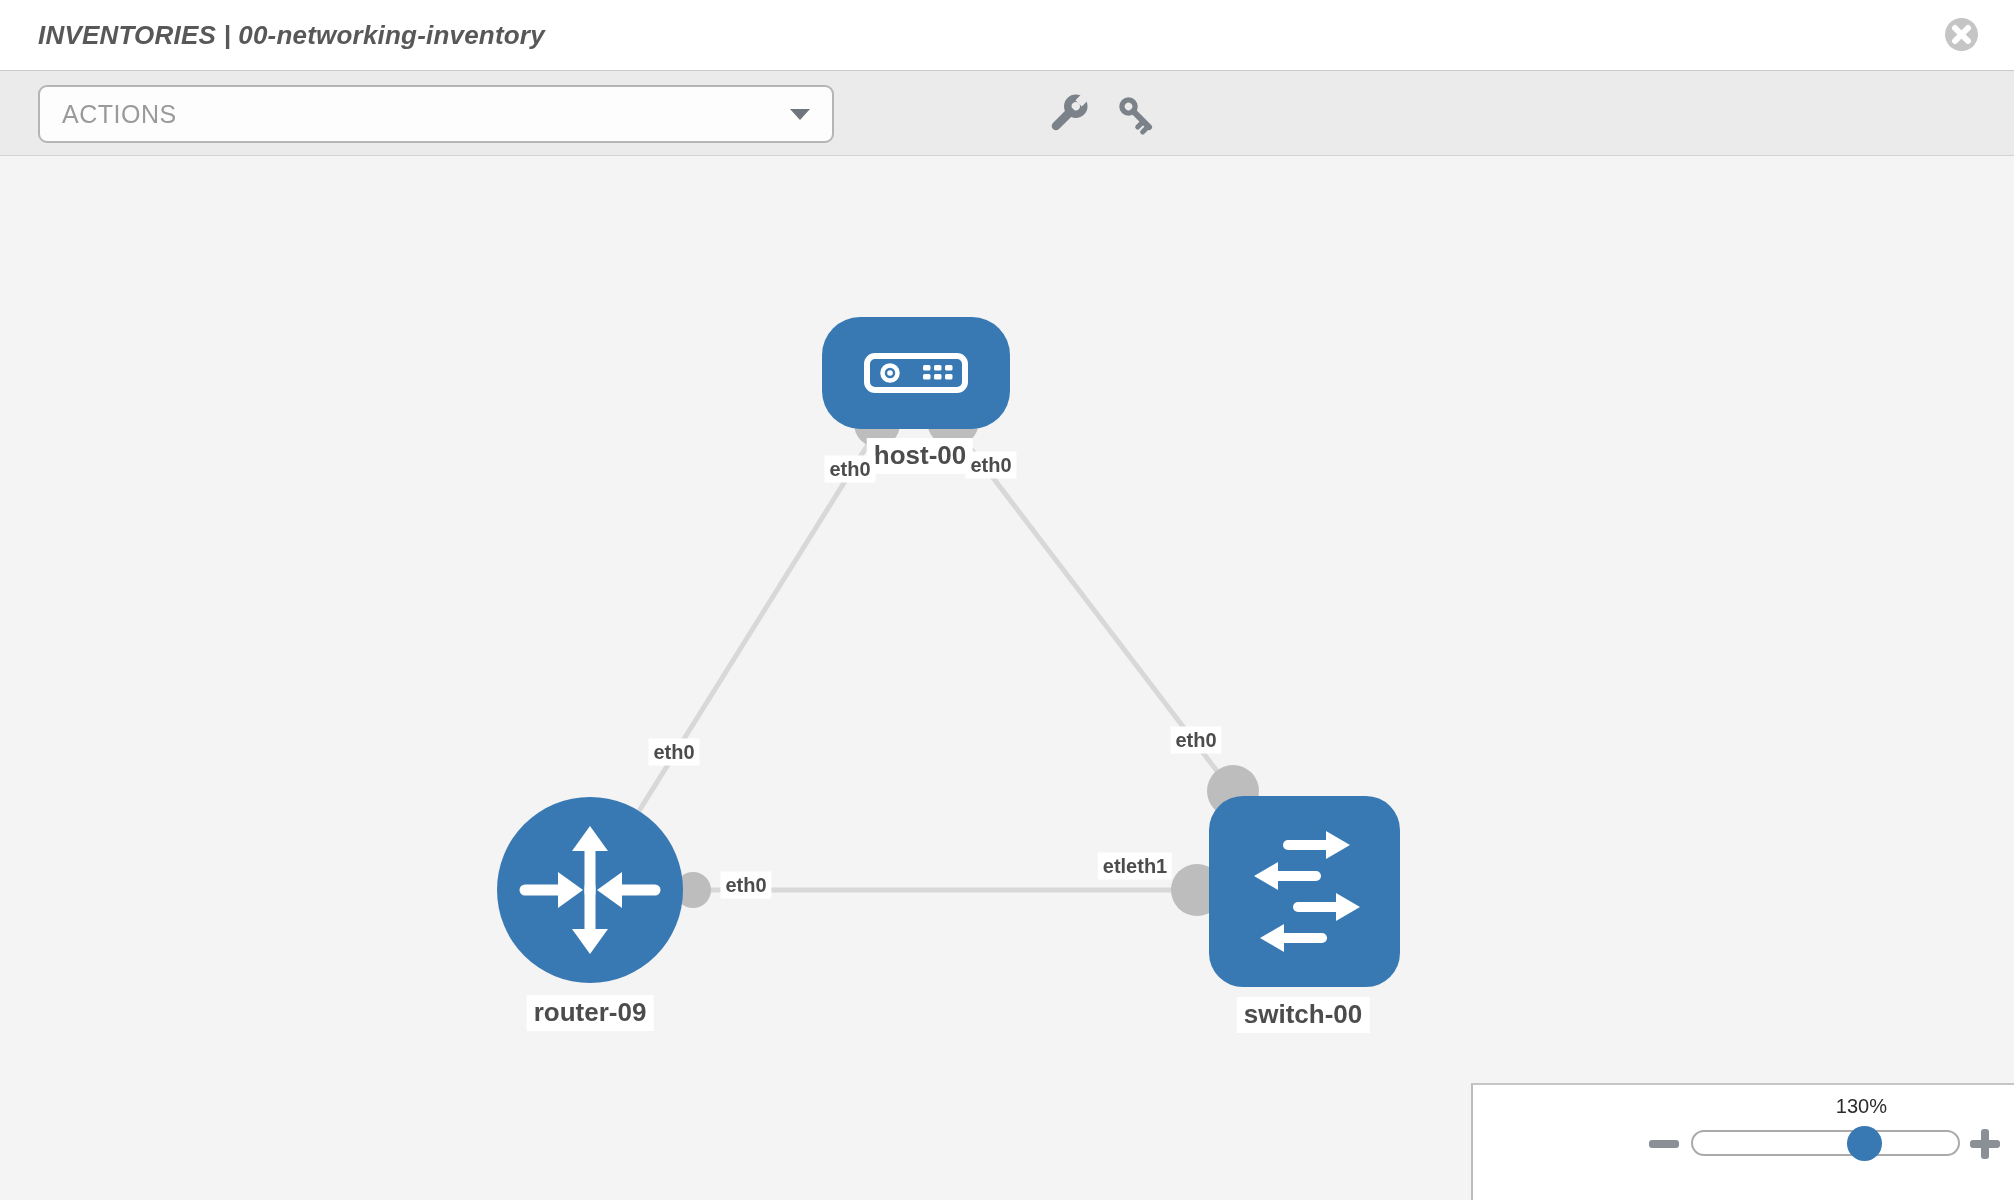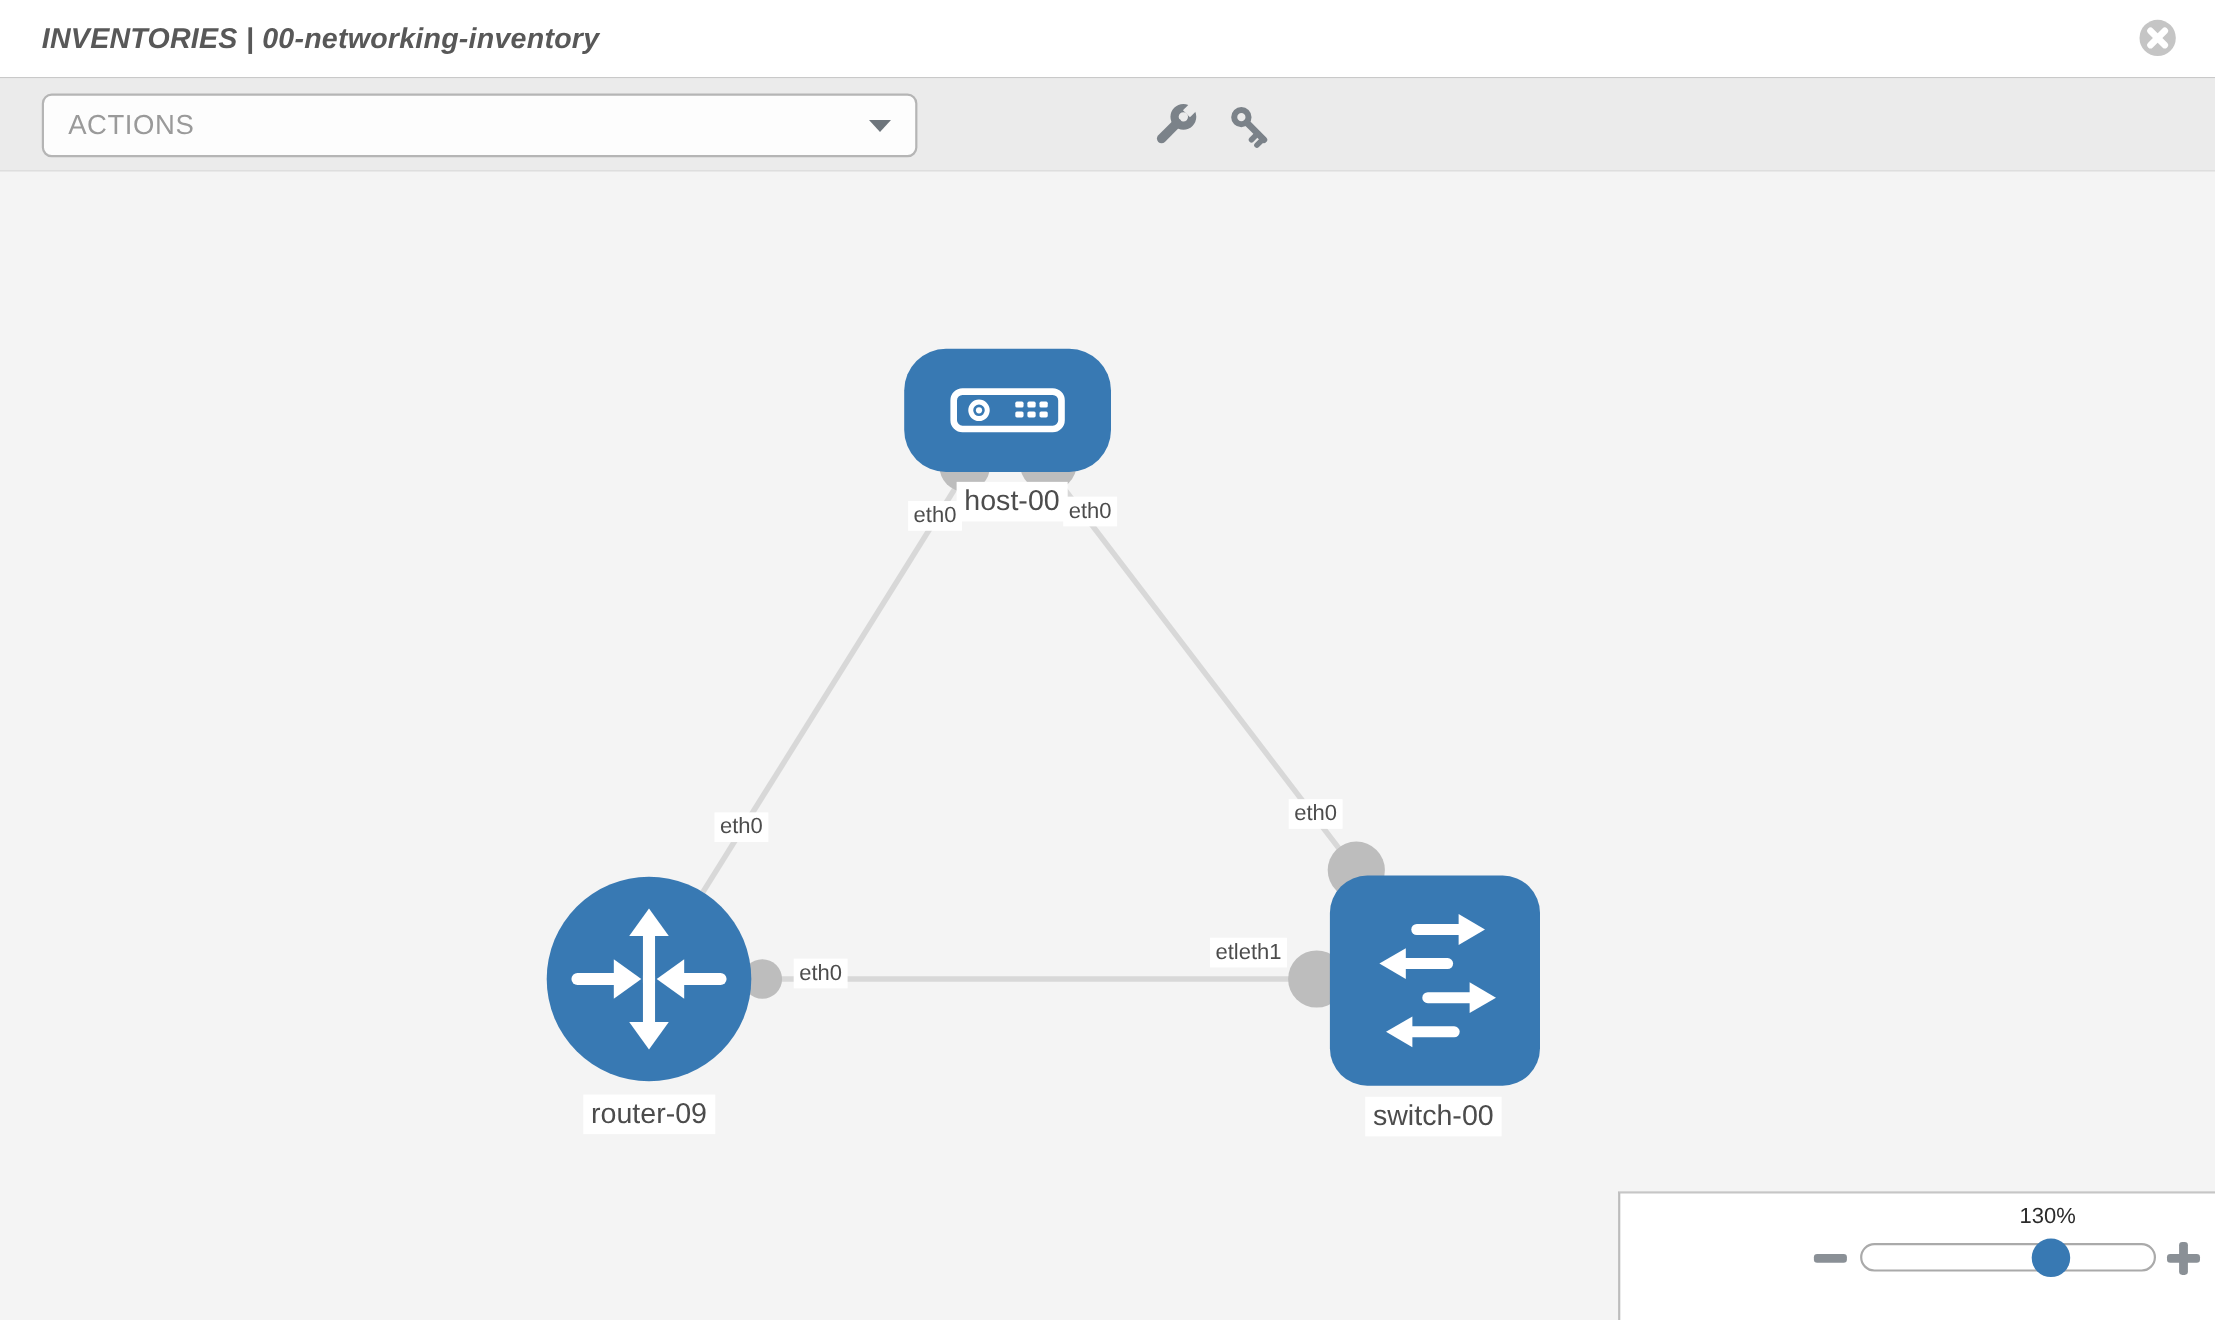--- a/index.html
+++ b/index.html
@@ -47,21 +47,21 @@
   .tool-btn.key{left:1110px;}
 
   
   .canvas{
     position:absolute;top:156px;left:0;width:2014px;height:1044px;
     background:#f4f4f4;
   }
   .canvas svg{position:absolute;left:0;top:0;}
   .graph-label{
     position:absolute;transform:translate(-50%,-50%);
-    background:#ffffff;color:#4c4c4c;white-space:nowrap;line-height:1.15;
+    background:#ffffff;color:#4c4c4c;white-space:nowrap;line-height:1.15;font-weight:bold;
   }
   .node-label{font-size:26px;padding:3px 7px;}
   .iface-label{font-size:20px;padding:2px 5px;}
 
   
   .zoom-panel{
     position:absolute;left:1471px;top:1083px;width:543px;height:117px;
     background:#ffffff;border-top:2px solid #c6c6c6;border-left:2px solid #bcbcbc;
     box-sizing:border-box;
   }

